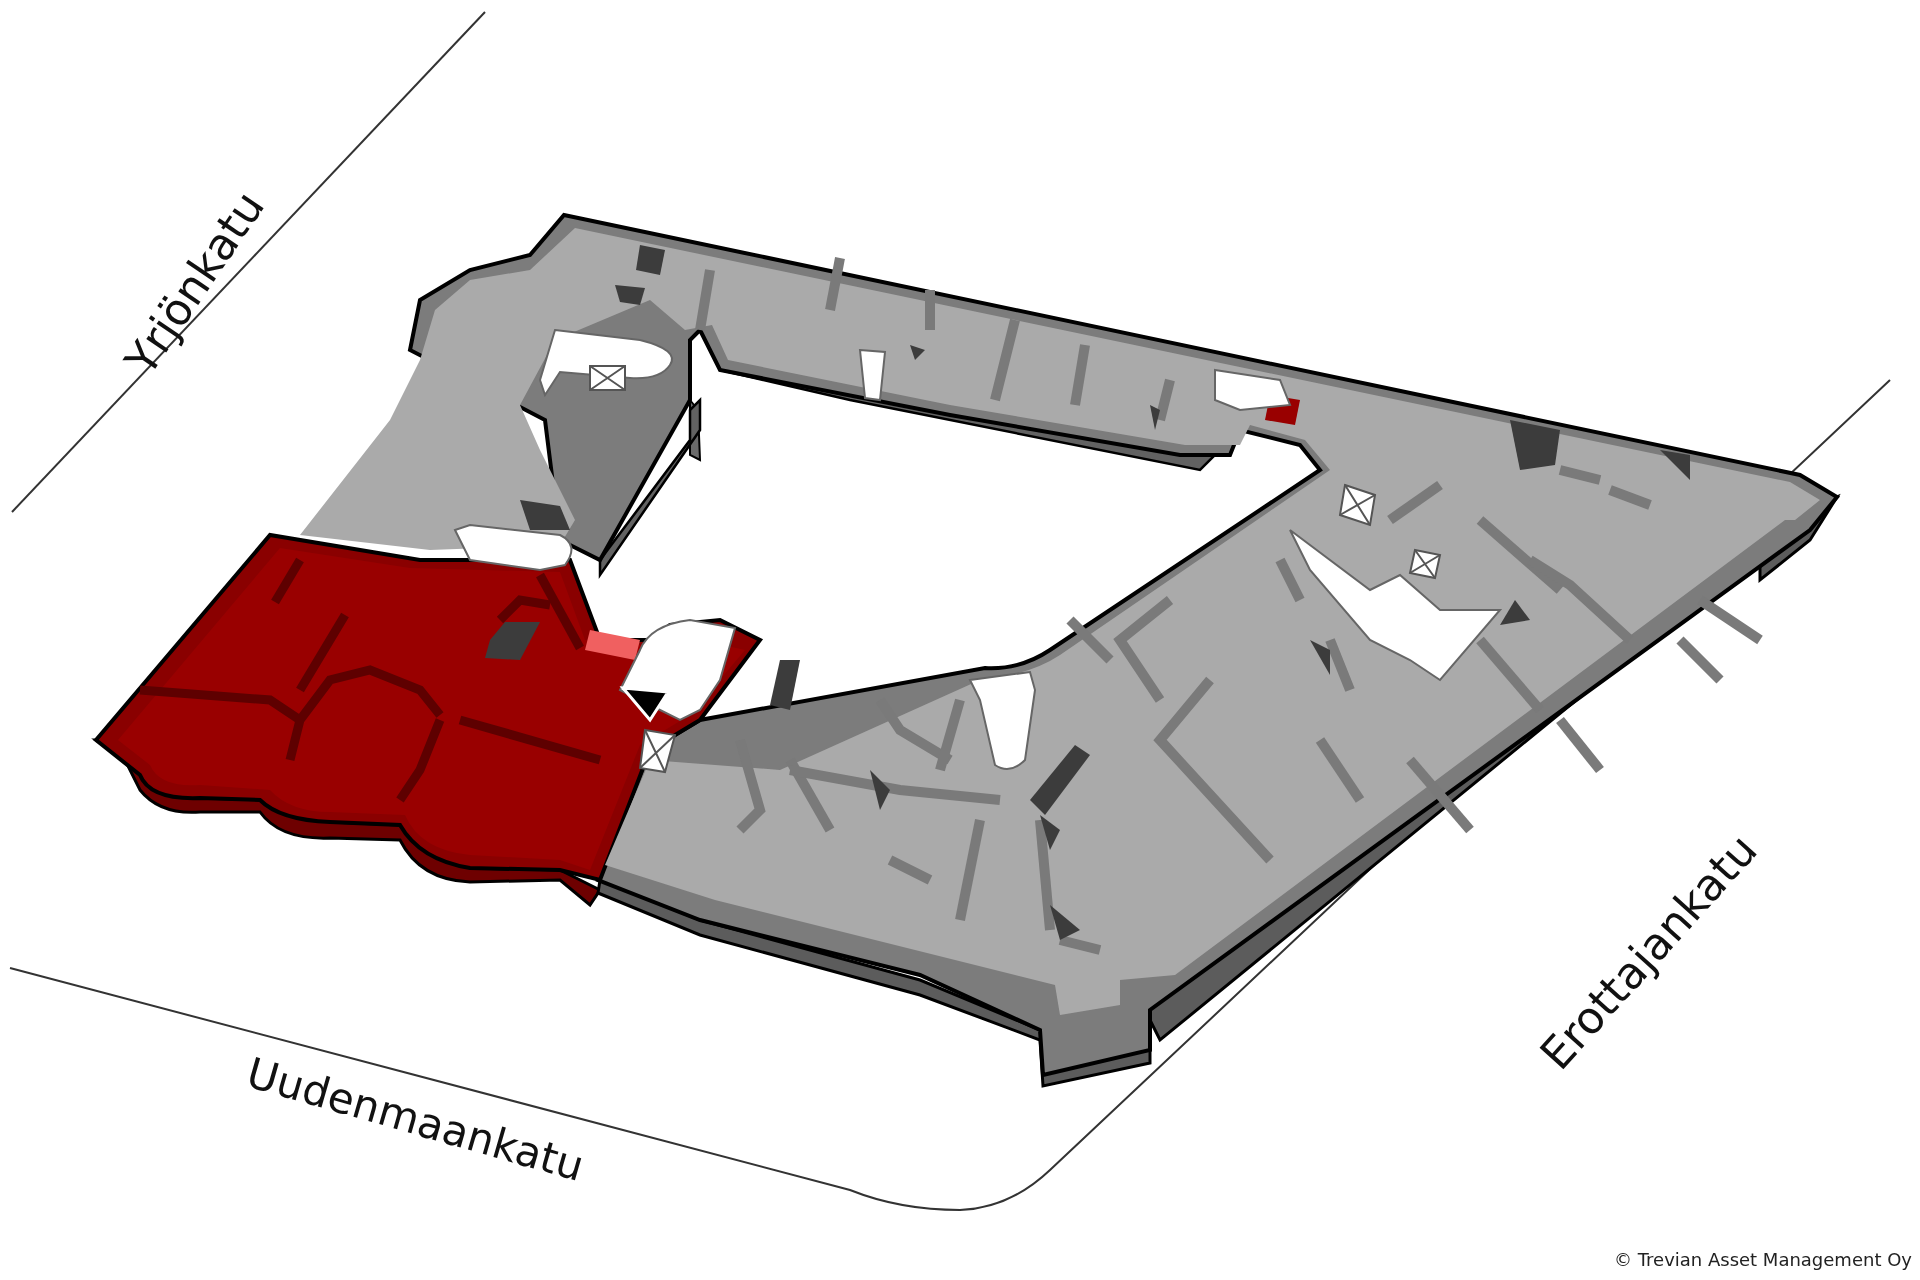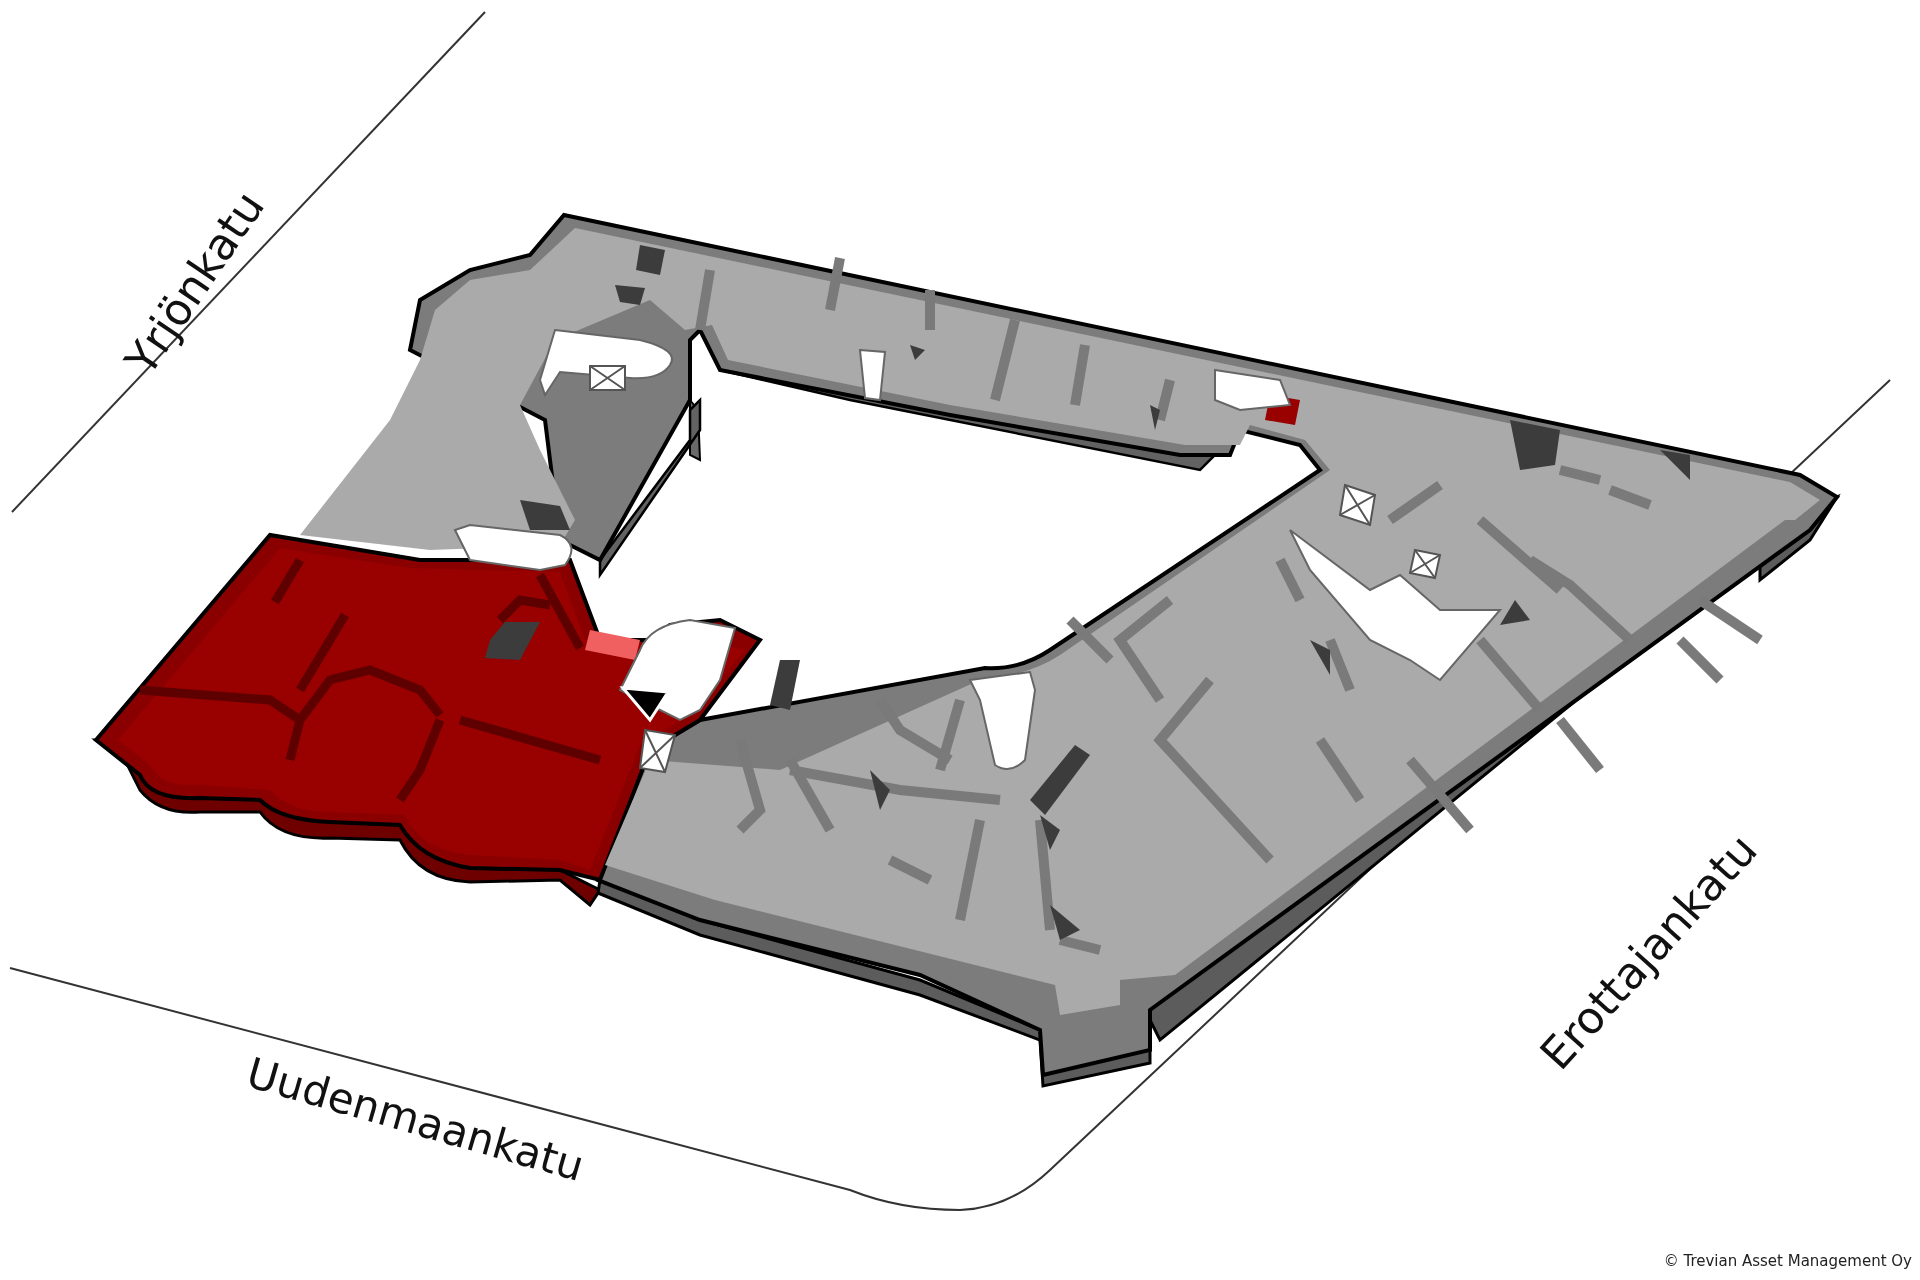--- a/index.html
+++ b/index.html
@@ -1,19 +1,19 @@
 <!DOCTYPE html>
 <html><head>
 <meta charset="utf-8">
 <style>
   html, body { margin:0; padding:0; background:#ffffff; }
   body { width:1920px; height:1280px; position:relative; overflow:hidden; font-family:"DejaVu Sans", sans-serif; }
   #map { position:absolute; left:0; top:0; width:1920px; height:1280px; }
   .street-label { position:absolute; color:#111; font-family:"DejaVu Sans", sans-serif; font-size:44px; white-space:nowrap; transform-origin:left top; letter-spacing:0px; }
-  .copyright { position:absolute; right:8px; bottom:10px; font-family:"DejaVu Sans", sans-serif; font-size:15px; color:#222; }
+  .copyright { position:absolute; right:8px; bottom:10px; font-family:"DejaVu Sans", sans-serif; font-size:18px; color:#222; }
 </style>
 </head>
 <body>
 
 <svg id="map" viewBox="0 0 1920 1280" xmlns="http://www.w3.org/2000/svg">
 
   <g fill="none" stroke="#333" stroke-width="2">
     <path d="M12 512 L485 12"></path>
     <path d="M10 968 L850 1190 Q900 1210 960 1210 Q1010 1208 1050 1170 L1890 380"></path>
   </g>

